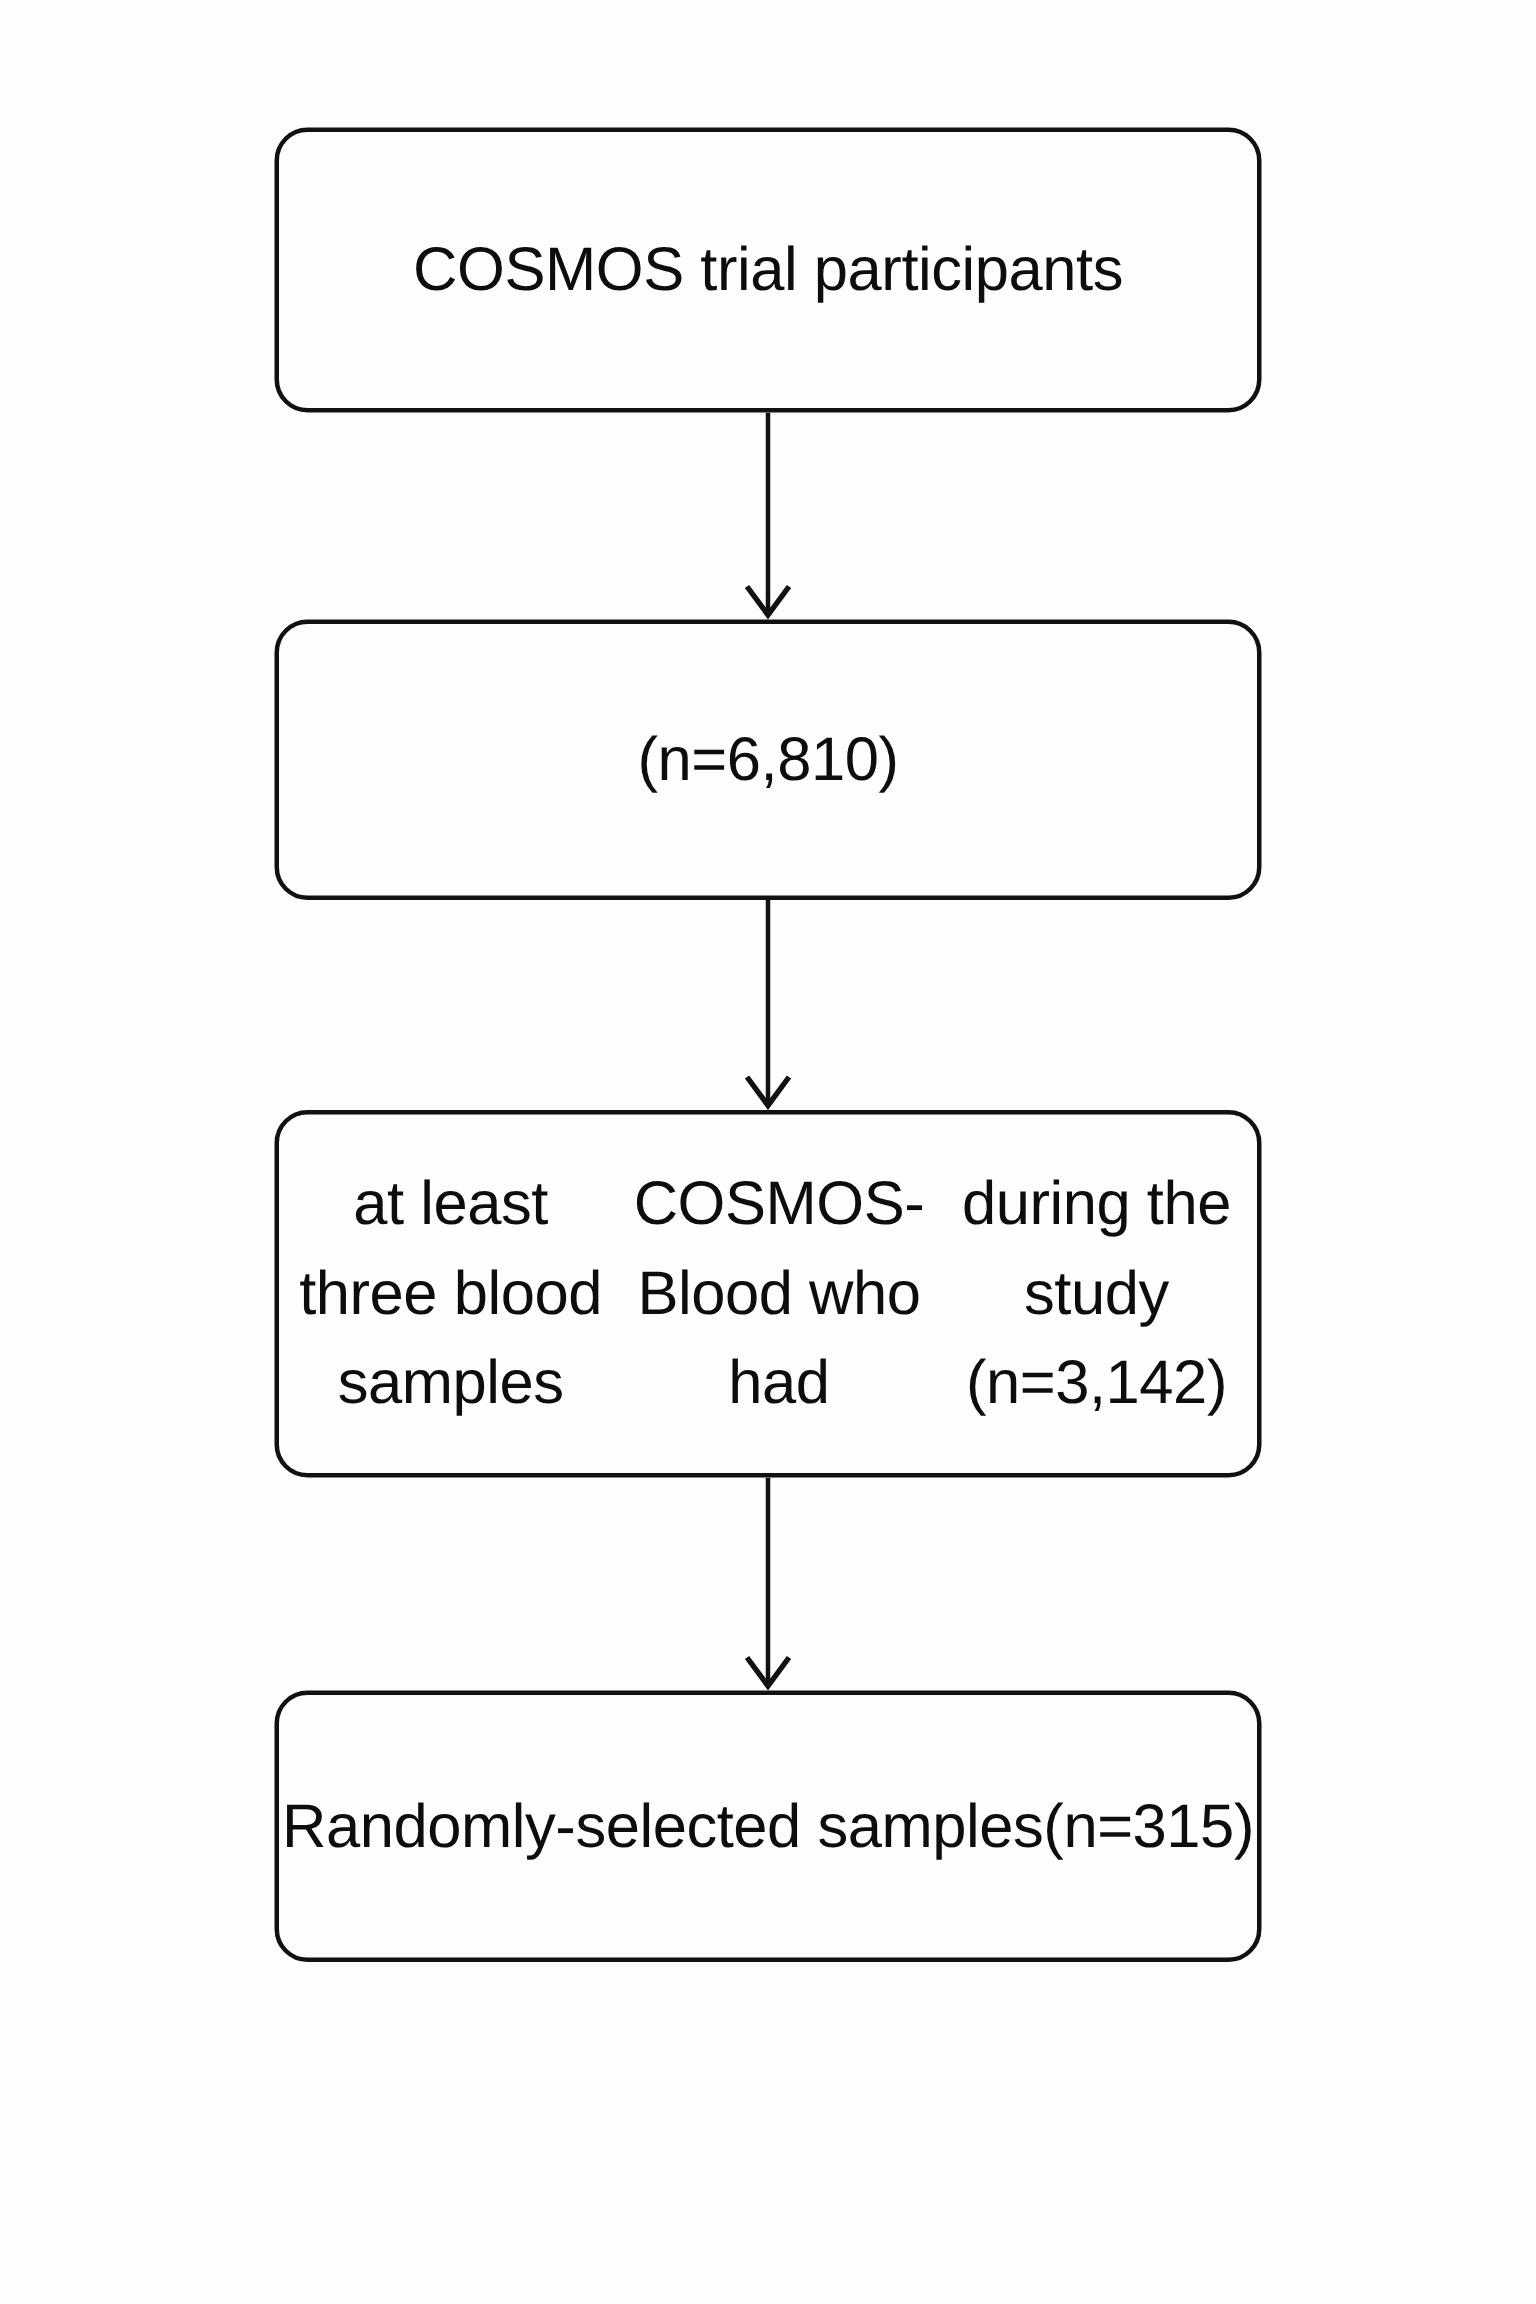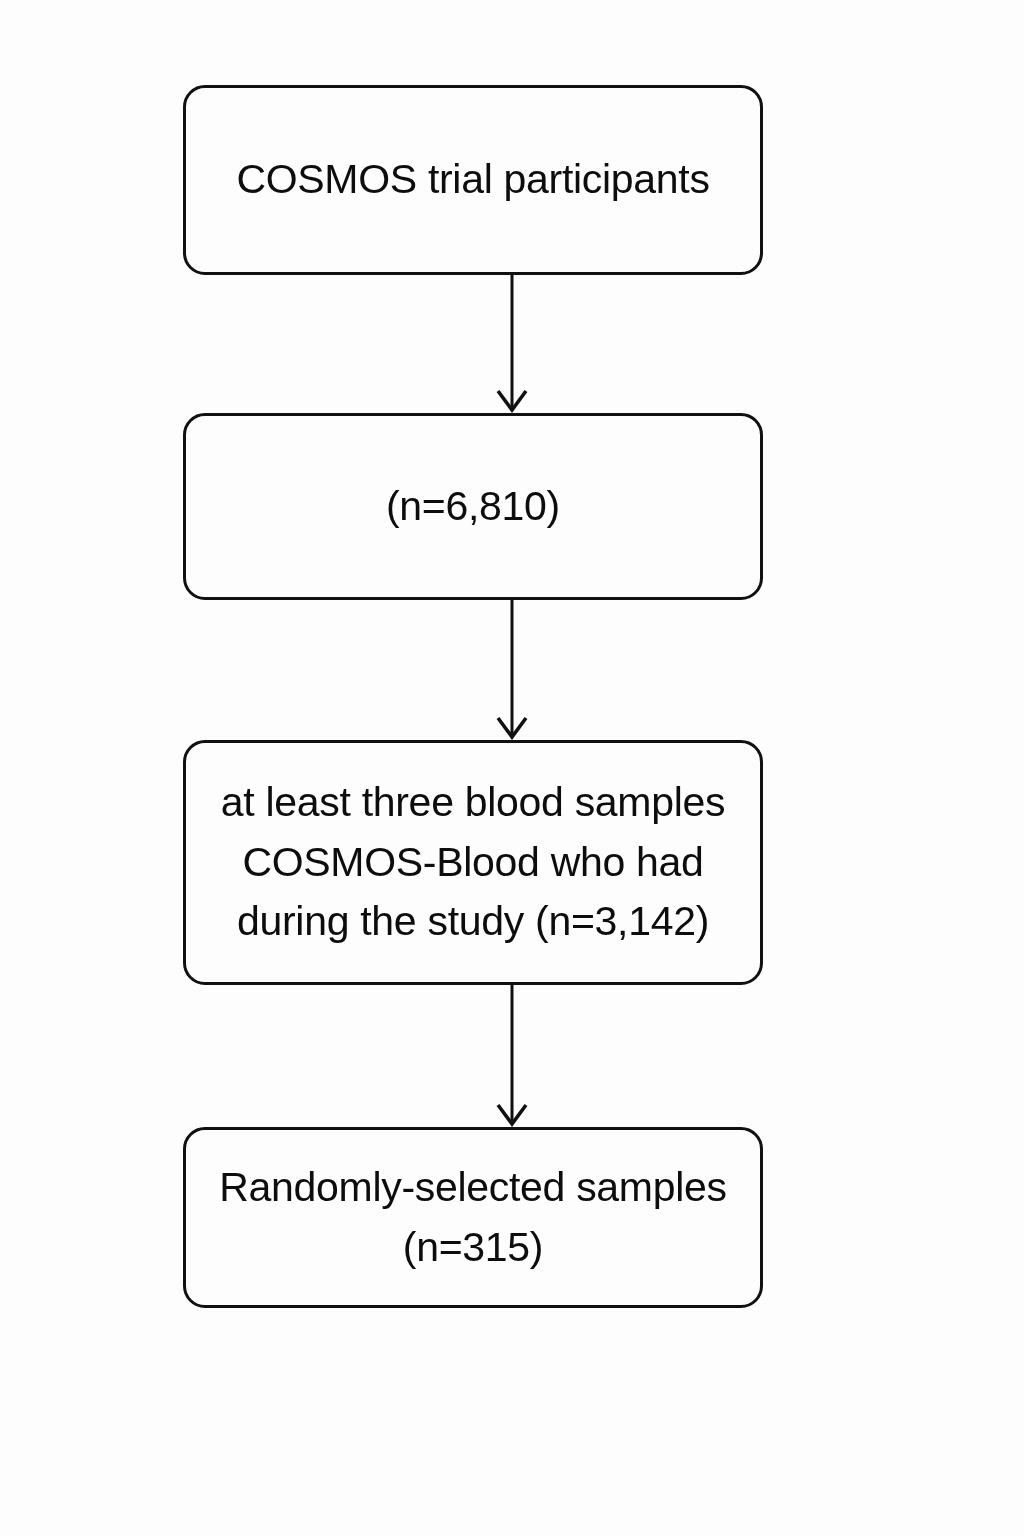--- a/index.html
+++ b/index.html
@@ -21,27 +21,27 @@
     overflow: hidden;
   }
   .canvas {
     position: relative;
     width: 1024px;
     height: 1536px;
   }
   .node {
     position: absolute;
     left: 183px;
-    width: 580px;
+    width: 658px;
     box-sizing: border-box;
     border: 3px solid var(--box-border);
     border-radius: 22px;
     background: var(--background);
     display: flex;
-    flex-direction: column;
+    flex-direction: row;
     justify-content: center;
     align-items: center;
     text-align: center;
     font-size: 41px;
     line-height: 1.45;
     letter-spacing: -0.3px;
   }
   .n1 { top: 85px;   height: 190px; }
   .n2 { top: 413px;  height: 187px; }
   .n3 { top: 740px;  height: 245px; }

